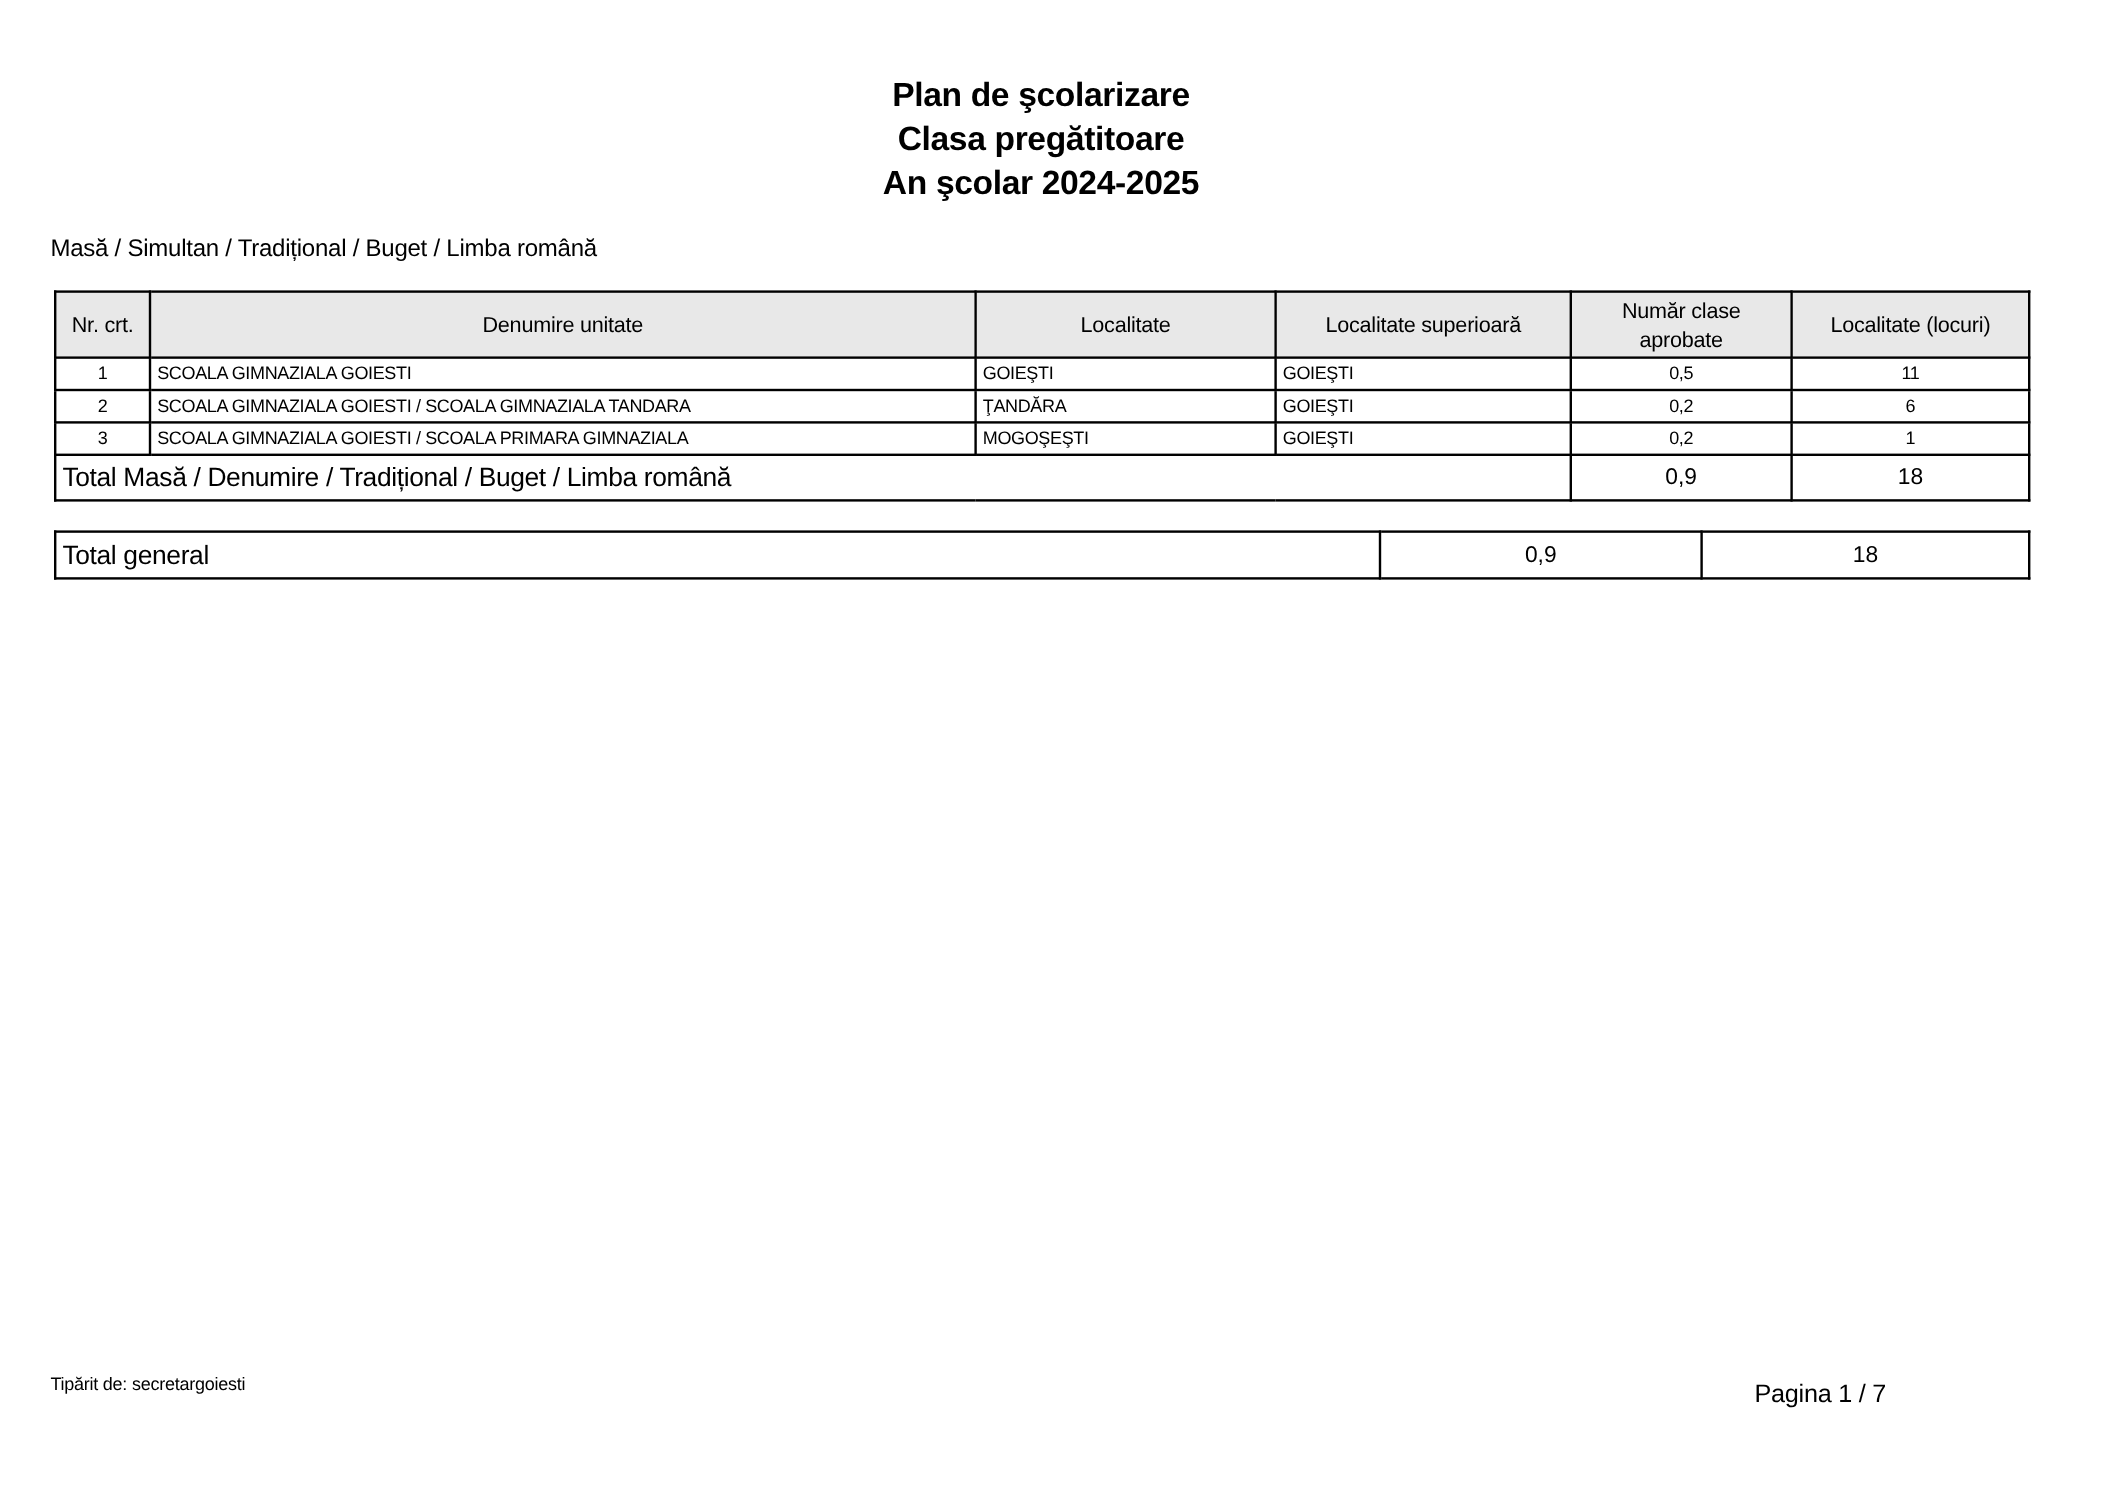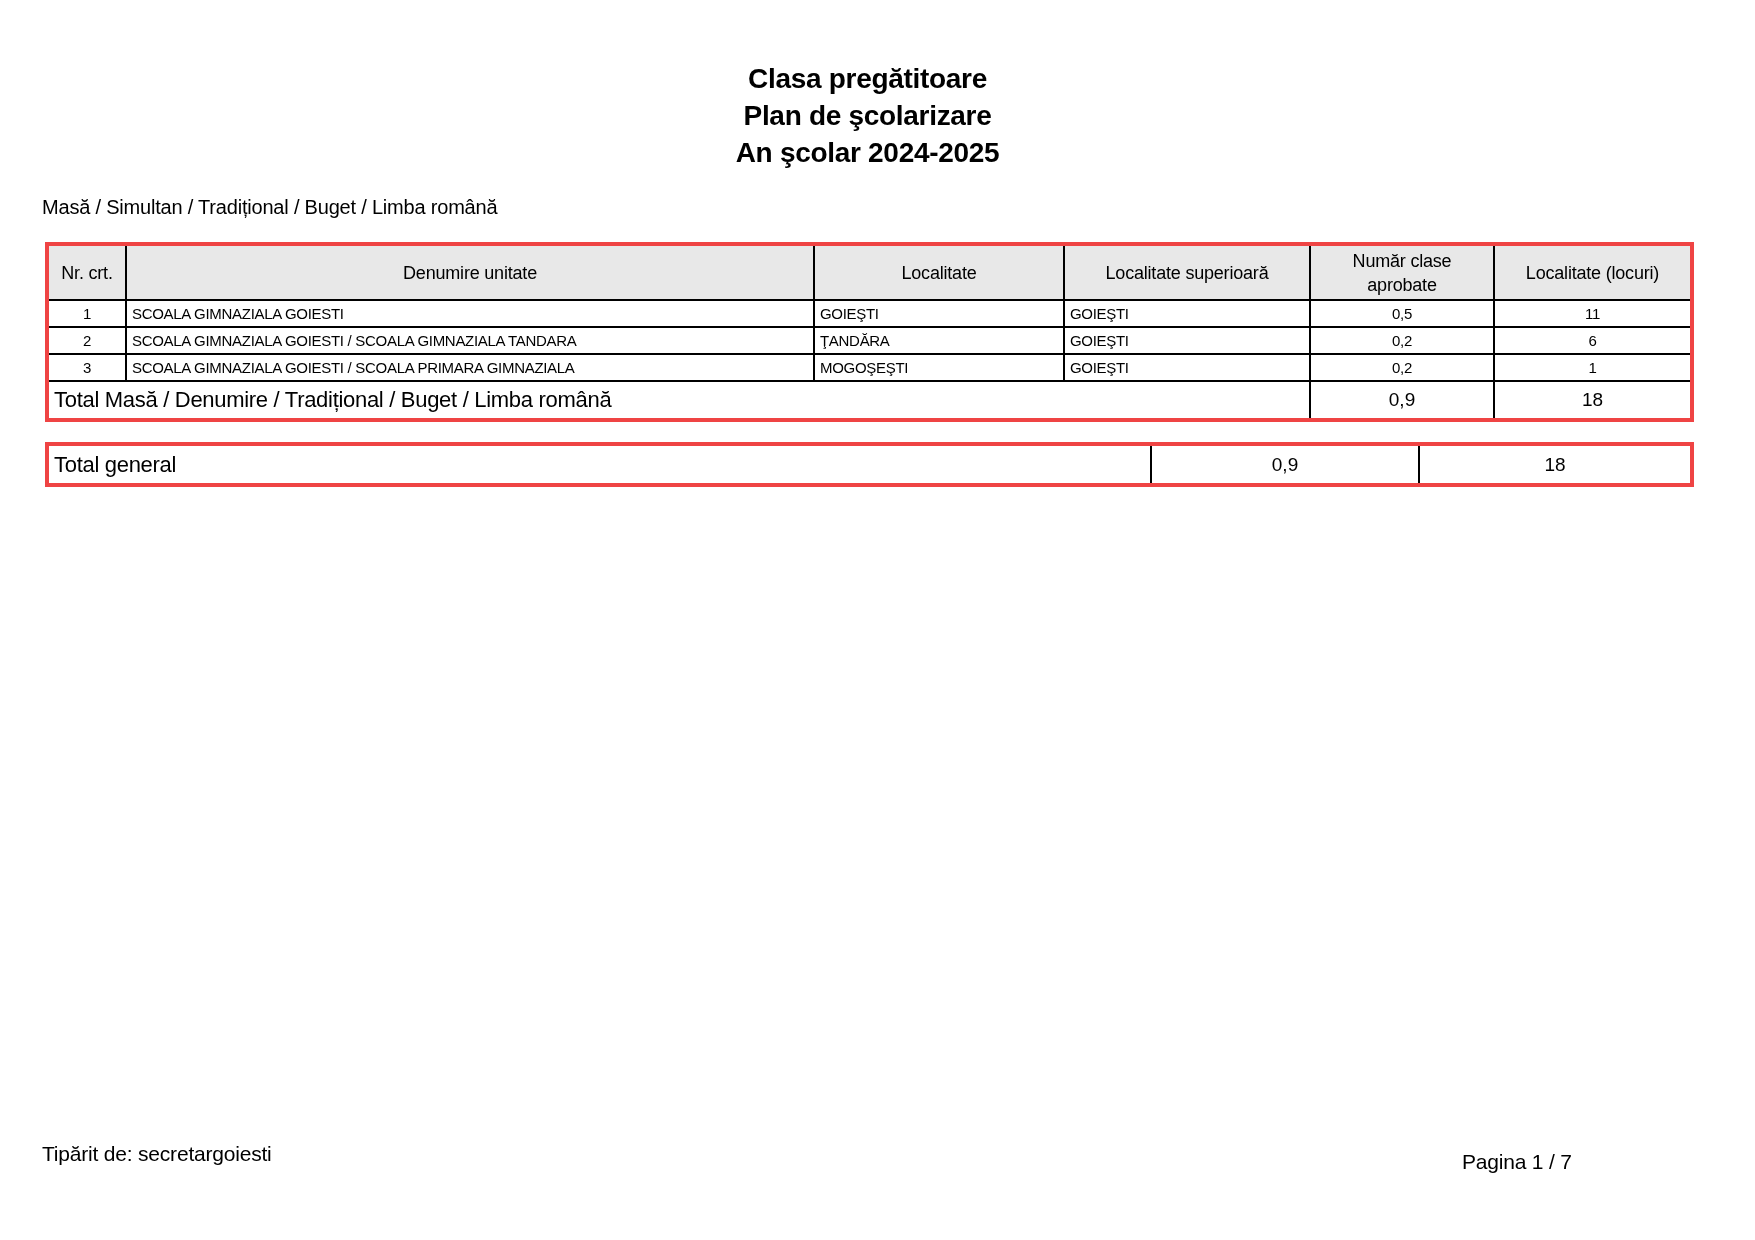--- a/index.html
+++ b/index.html
@@ -41,21 +41,21 @@
     table-layout: fixed;
     background: #ffffff;
   }
   table.main-table { top: 242px; width: 1645px; }
   table.general-table { top: 442px; width: 1645px; }
   table.doc-table td, table.doc-table th {
     border: 2px solid #000000;
     padding: 0 5px;
     overflow: hidden;
   }
-  table.doc-table { border: 4px solid #ef4444; }
+  table.doc-table { border: 2px solid #ef4444; }
   thead th {
     background: #e8e8e8;
     font-weight: normal;
     font-size: 18px;
     line-height: 24px;
     height: 53px;
     text-align: center;
     letter-spacing: -0.2px;
   }
   th.th-pad { padding: 0 24px; }
@@ -76,41 +76,41 @@
   tr.total-row td { height: 36px; }
   tr.general-row td { height: 37px; }
   td.total-num {
     font-size: 19px;
     text-align: center;
   }
   .footer-left {
     position: absolute;
     left: 42px;
     top: 1134px;
-    font-size: 21px;
+    font-size: 15px;
     line-height: 40px;
     letter-spacing: -0.2px;
     text-align: center;
   }
   .page-number {
     position: absolute;
     left: 1462px;
     top: 1150px;
     font-size: 21px;
     letter-spacing: -0.2px;
   }
 </style>
 </head>
 <body>
 
 <div class="page">
 
   <div class="title-block">
+    <div>Plan de şcolarizare</div>
     <div>Clasa pregătitoare</div>
-    <div>Plan de şcolarizare</div>
     <div>An şcolar 2024-2025</div>
   </div>
 
   <div class="group-label">Masă / Simultan / Tradițional / Buget / Limba română</div>
 
   <table class="doc-table main-table">
     <colgroup>
       <col style="width:79px">
       <col style="width:688px">
       <col style="width:250px">

